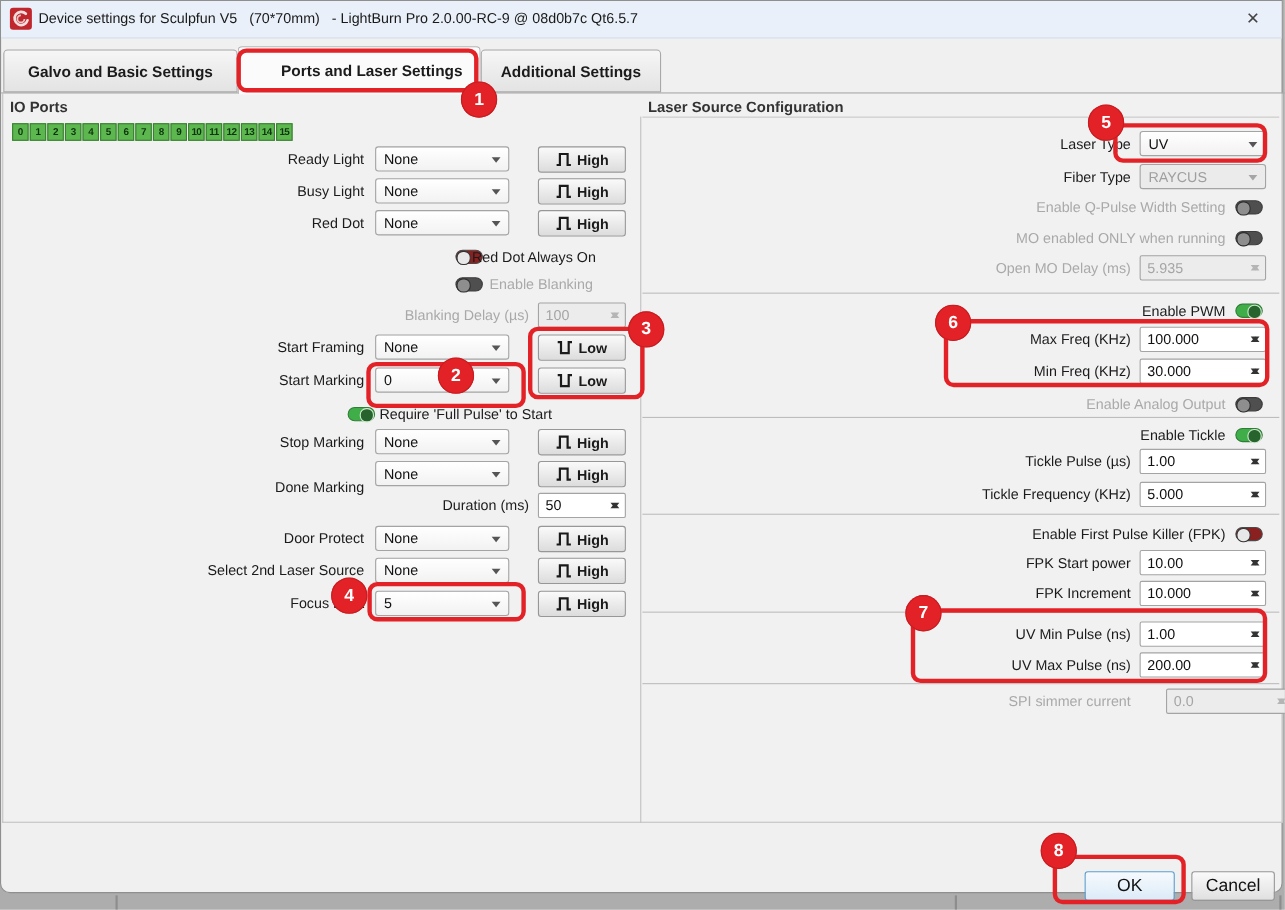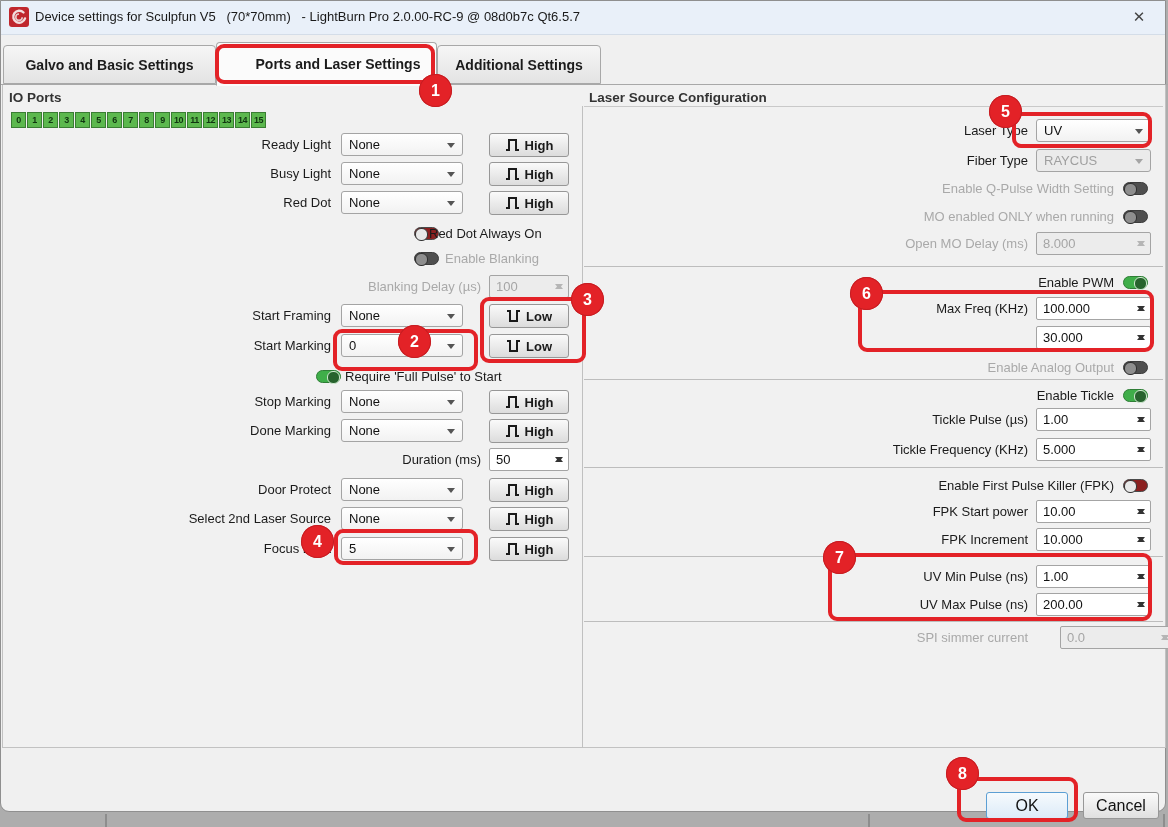--- a/index.html
+++ b/index.html
@@ -211,21 +211,21 @@
   <div class="combo" style="left:340px;top:389px;width:122px;">
     <span>None</span><span class="arr"></span>
   </div>
   <div class="pbtn" style="left:488px;top:389px;width:80px;">
     <svg class="pulse" width="15" height="16" viewBox="0 0 15 16">
         <polyline points="1,13 4,13 4,3 11,3 11,13 14,13" fill="none" stroke="#1a1a1a" stroke-width="2"></polyline>
       </svg>
     <span>High</span>
   </div>
 
-  <div class="lbl" style="left:10px;top:418px;width:320px;">Done Marking</div>
+  <div class="lbl" style="left:10px;top:430px;width:320px;">Done Marking</div>
   <div class="combo" style="left:340px;top:418px;width:122px;">
     <span>None</span><span class="arr"></span>
   </div>
   <div class="pbtn" style="left:488px;top:418px;width:80px;">
     <svg class="pulse" width="15" height="16" viewBox="0 0 15 16">
         <polyline points="1,13 4,13 4,3 11,3 11,13 14,13" fill="none" stroke="#1a1a1a" stroke-width="2"></polyline>
       </svg>
     <span>High</span>
   </div>
 
@@ -286,21 +286,21 @@
       <span class="knob"></span>
     </div>
 
   <div class="lbl dis" style="left:647px;top:204px;width:466px;">MO enabled ONLY when running</div>
   <div class="toggle t-dis" style="left:1122px;top:209px;">
       <span class="knob"></span>
     </div>
 
   <div class="lbl dis" style="left:647px;top:231px;width:380px;">Open MO Delay (ms)</div>
   <div class="spin dis" style="left:1035px;top:231px;width:115px;">
-    <span>8.000</span>
+    <span>5.935</span>
     <span class="sarr">
         <span class="up"></span>
         <span class="dn"></span>
       </span>
   </div>
 
   <div class="sep" style="left:583px;top:265px;width:579px;"></div>
 
   <div class="lbl" style="left:647px;top:270px;width:466px;">Enable PWM</div>
   <div class="toggle t-green" style="left:1122px;top:275px;">
@@ -309,20 +309,21 @@
 
   <div class="lbl" style="left:647px;top:296px;width:380px;">Max Freq (KHz)</div>
   <div class="spin" style="left:1035px;top:296px;width:115px;">
     <span>100.000</span>
     <span class="sarr">
         <span class="up"></span>
         <span class="dn"></span>
       </span>
   </div>
 
+  <div class="lbl" style="left:647px;top:325px;width:380px;">Min Freq (KHz)</div>
   <div class="spin" style="left:1035px;top:325px;width:115px;">
     <span>30.000</span>
     <span class="sarr">
         <span class="up"></span>
         <span class="dn"></span>
       </span>
   </div>
 
   <div class="lbl dis" style="left:647px;top:355px;width:466px;">Enable Analog Output</div>
   <div class="toggle t-dis" style="left:1122px;top:360px;">

